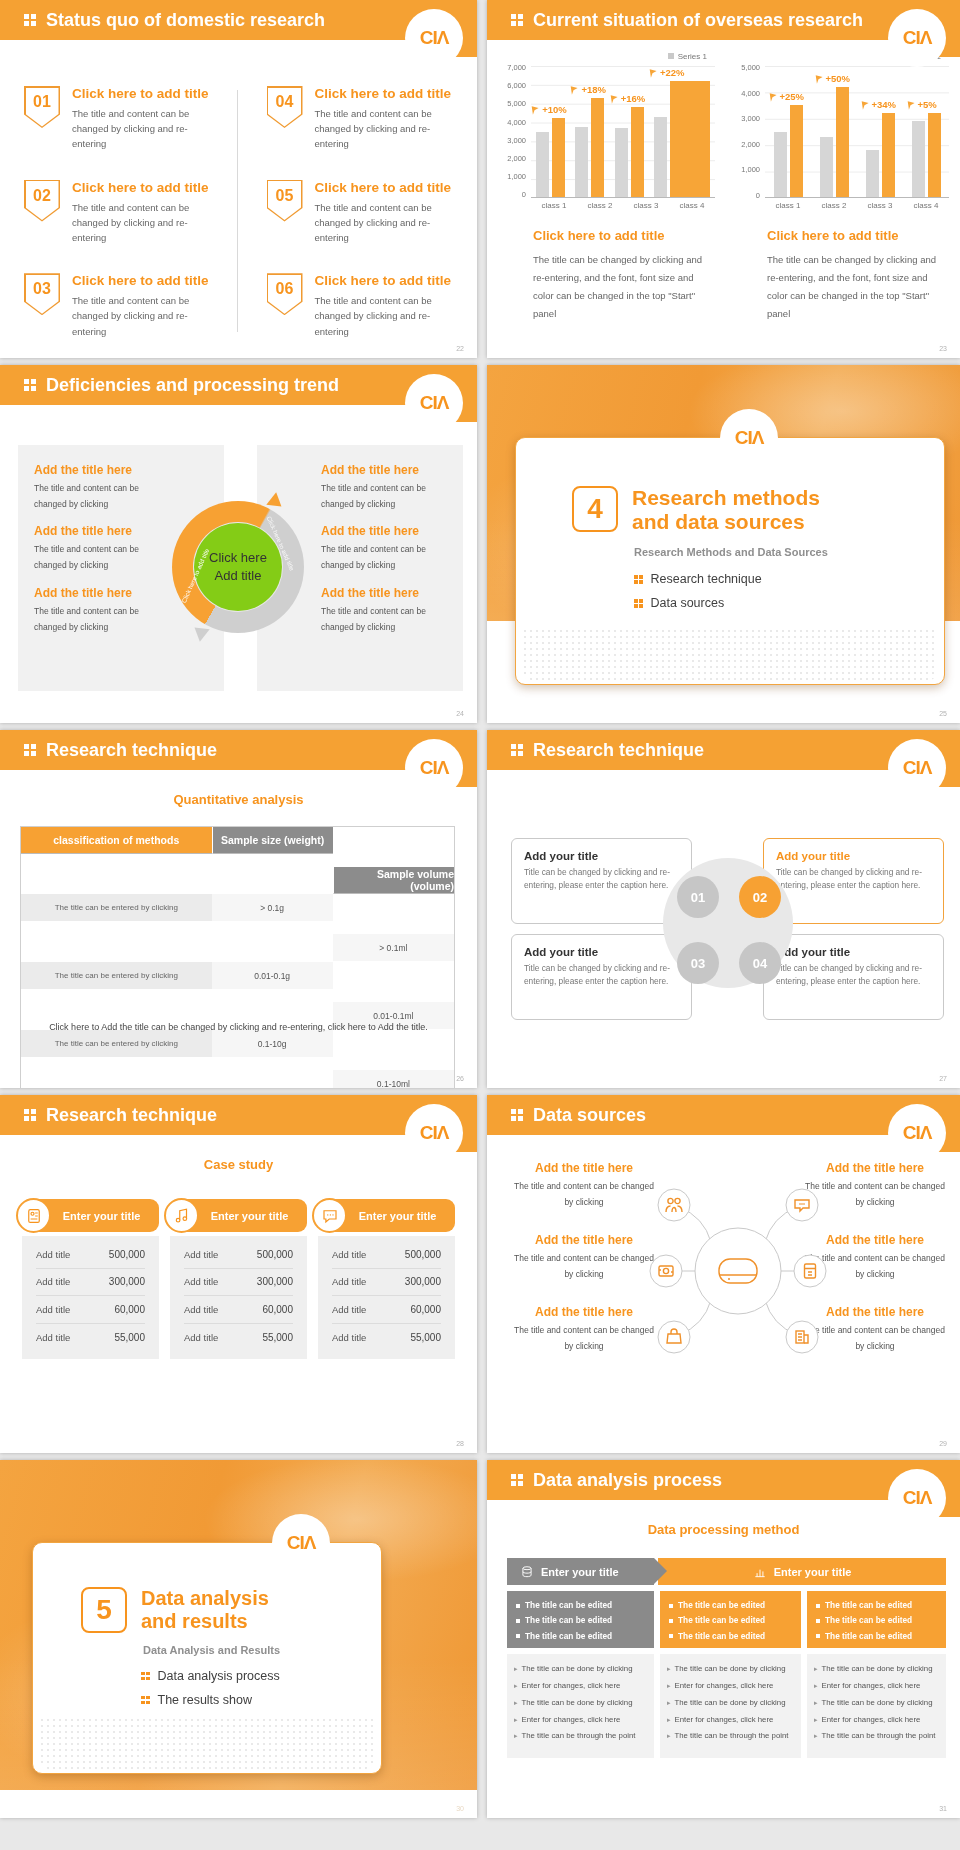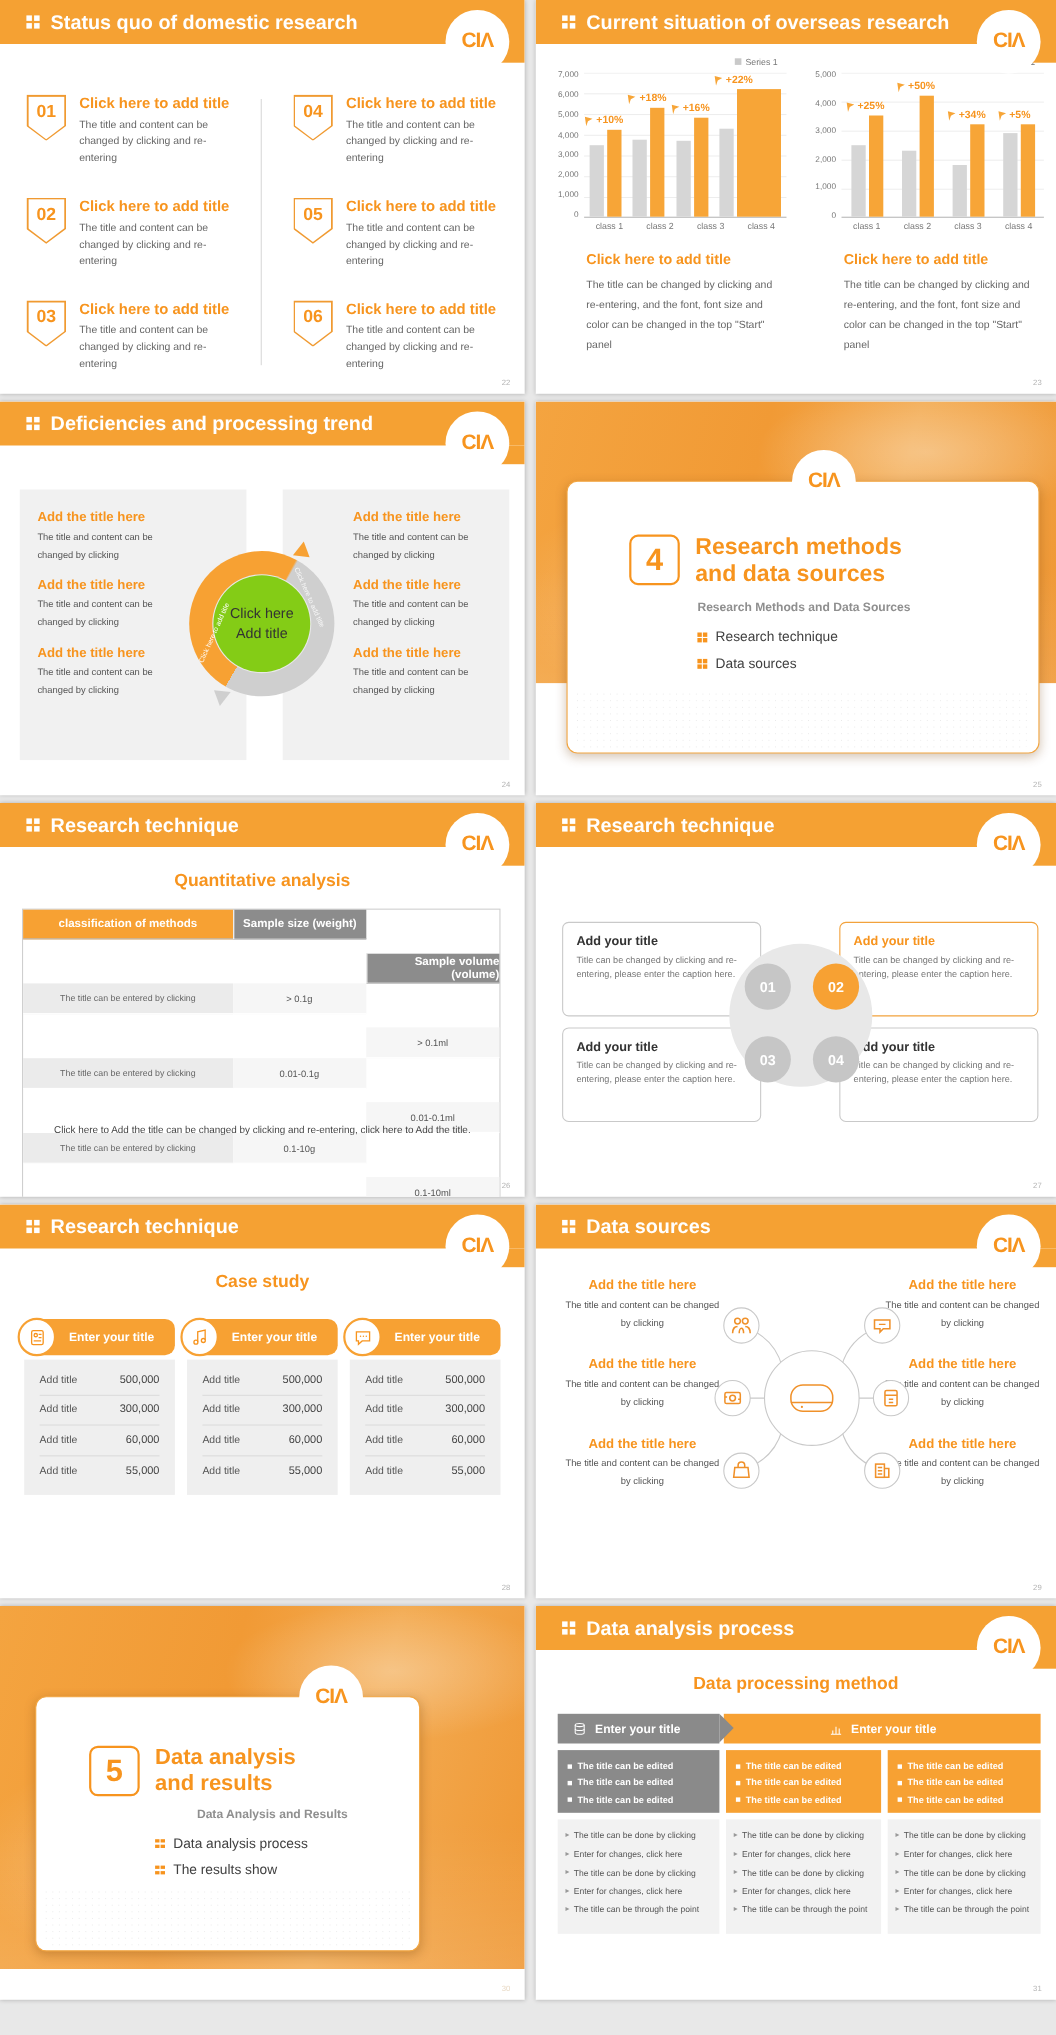--- a/index.html
+++ b/index.html
@@ -14,21 +14,21 @@
   
   .hdr{position:absolute;top:0;left:0;right:0;height:40px;background:var(--hdr);display:flex;align-items:center;gap:10px;padding-left:24px;}
   .marks{display:grid;grid-template-columns:5px 5px;grid-template-rows:5px 5px;gap:2px;flex:none;}
   .marks i{background:#fff;display:block;}
   .marks.orange i{background:var(--accent);}
   .marks.small{grid-template-columns:3.5px 3.5px;grid-template-rows:3.5px 3.5px;gap:1.5px;}
   .hdr-title{color:#fff;font-size:18px;font-weight:bold;white-space:nowrap;}
   .logo{position:absolute;top:9px;right:14px;width:58px;height:58px;border-radius:50%;background:#fff;display:flex;align-items:center;justify-content:center;z-index:3;color:var(--accent);font-weight:bold;font-size:19px;letter-spacing:-1px;}
   .logo-tab{position:absolute;top:40px;right:0;width:22px;height:17px;background:var(--hdr);z-index:2;}
   .pagenum{position:absolute;right:13px;bottom:6px;font-size:7px;color:#b3b3b3;}
-  .sub-title{position:absolute;top:62px;left:0;right:0;text-align:center;font-size:16px;font-weight:bold;color:var(--accent);}
+  .sub-title{position:absolute;top:62px;left:0;right:0;text-align:center;font-size:13px;font-weight:bold;color:var(--accent);}
   
   .s1-grid{position:absolute;top:86px;left:24px;right:14px;display:grid;grid-template-columns:1fr 1fr;column-gap:46px;row-gap:28px;}
   .s1-item{display:flex;gap:12px;}
   .badge{position:relative;width:36px;height:42px;flex:none;}
   .badge .b-out{position:absolute;inset:0;background:#f09a31;clip-path:polygon(0 0,100% 0,100% 68%,50% 100%,0 68%);}
   .badge .b-in{position:absolute;inset:1.5px;background:#fff;clip-path:polygon(0 0,100% 0,100% 68%,50% 100%,0 68%);}
   .badge span{position:absolute;left:0;right:0;top:7px;text-align:center;color:var(--accent);font-weight:bold;font-size:16px;}
   .s1-item h4{margin:0;font-size:13.5px;color:var(--accent);}
   .s1-item p{margin:5px 0 0;font-size:9.5px;color:#666;line-height:1.6;max-width:172px;}
   .s1-div{position:absolute;left:237px;top:90px;bottom:26px;width:1px;background:#d9d9d9;}
@@ -777,21 +777,21 @@
         <div class="blob"></div>
       </div>
     <div class="sec-card" style="left:32px;width:350px;top:82px;height:232px;">
       <div class="sec-row" style="margin:44px 0 0 48px;">
         <div class="numbox">5</div>
         <div class="sec-title" style="font-size:20px;">
           <div>Data analysis</div>
             <div>and results</div>
         </div>
       </div>
-      <div class="sec-sub" style="margin:11px 0 0 120px;padding-left:26px;">Data Analysis and Results</div>
+      <div class="sec-sub" style="margin:11px 0 0 84px;padding-left:26px;">Data Analysis and Results</div>
       <div style="margin:13px 0 0 108px;">
         <div class="sec-bullet">
             <span class="marks orange small">
               <i></i>
               <i></i>
               <i></i>
               <i></i>
             </span>
             <span>Data analysis process</span>
           </div>

